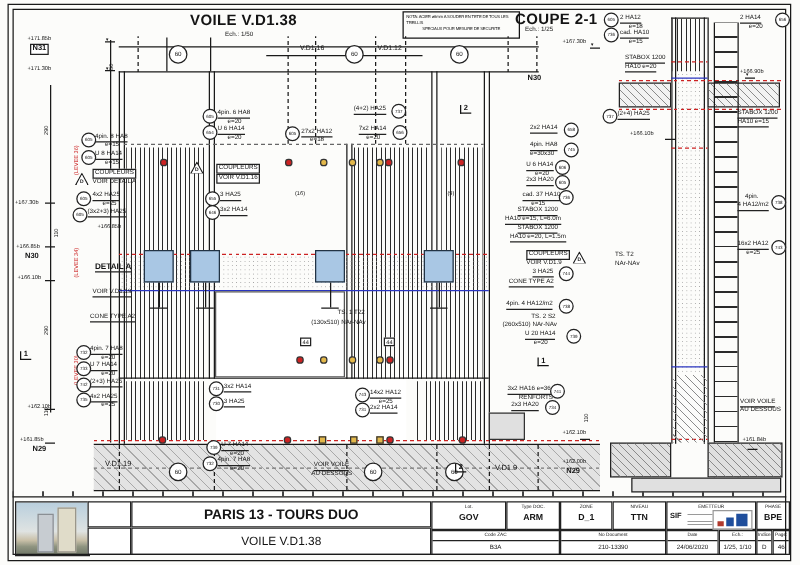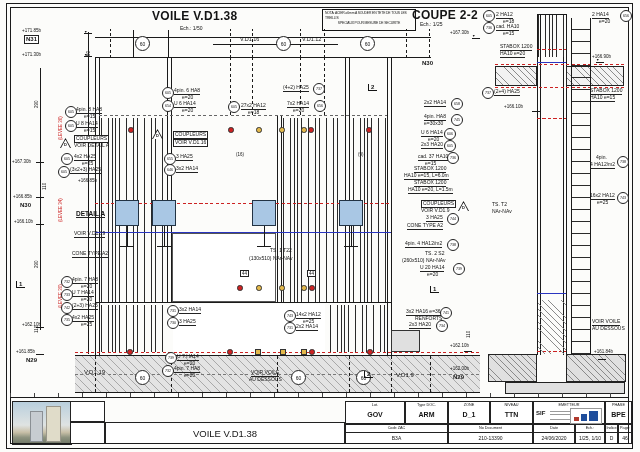--- a/index.html
+++ b/index.html
@@ -53,29 +53,30 @@
 <body>
 
 <div id="sheet">
 
   <div class="htitle" style="left:152px;top:9px;">VOILE V.D1.38</div>
   <div class="hscale" style="left:180px;top:25px;">Ech.: 1/50</div>
   <div class="nota">
     <span>NOTA: ACIER ⌀6mm A SOUDER EN TETE DE TOUS LES TREILLIS</span><br>
     <span style="display:block;text-align:center;">SPECIAUX POUR MESURE DE SECURITE</span>
   </div>
-  <div class="htitle" style="left:412px;top:8px;">COUPE 2-2</div>
+  <div class="htitle" style="left:412px;top:8px;">COUPE 2-1</div>
   <div class="hscale" style="left:420px;top:21px;">Ech.: 1/25</div>
 
   <div class="photo">
     <div class="t1"></div>
     <div class="t2"></div>
   </div>
   <div class="cell" style="left:70px;top:401px;width:35px;height:21px;"></div>
   <div class="cell" style="left:70px;top:422px;width:35px;height:22px;"></div>
+  <div class="cell proj" style="left:105px;top:401px;width:240px;height:21px;">PARIS 13 - TOURS DUO</div>
   <div class="cell drawg" style="left:105px;top:422px;width:240px;height:22px;">VOILE V.D1.38</div>
 
   <div class="cell" style="left:345px;top:401px;width:60px;height:23px;">
     <span class="h">Lot.</span>
     <span class="v">GOV</span>
   </div>
   <div class="cell" style="left:405px;top:401px;width:43px;height:23px;">
     <span class="h">Type DOC.</span>
     <span class="v">ARM</span>
   </div>

